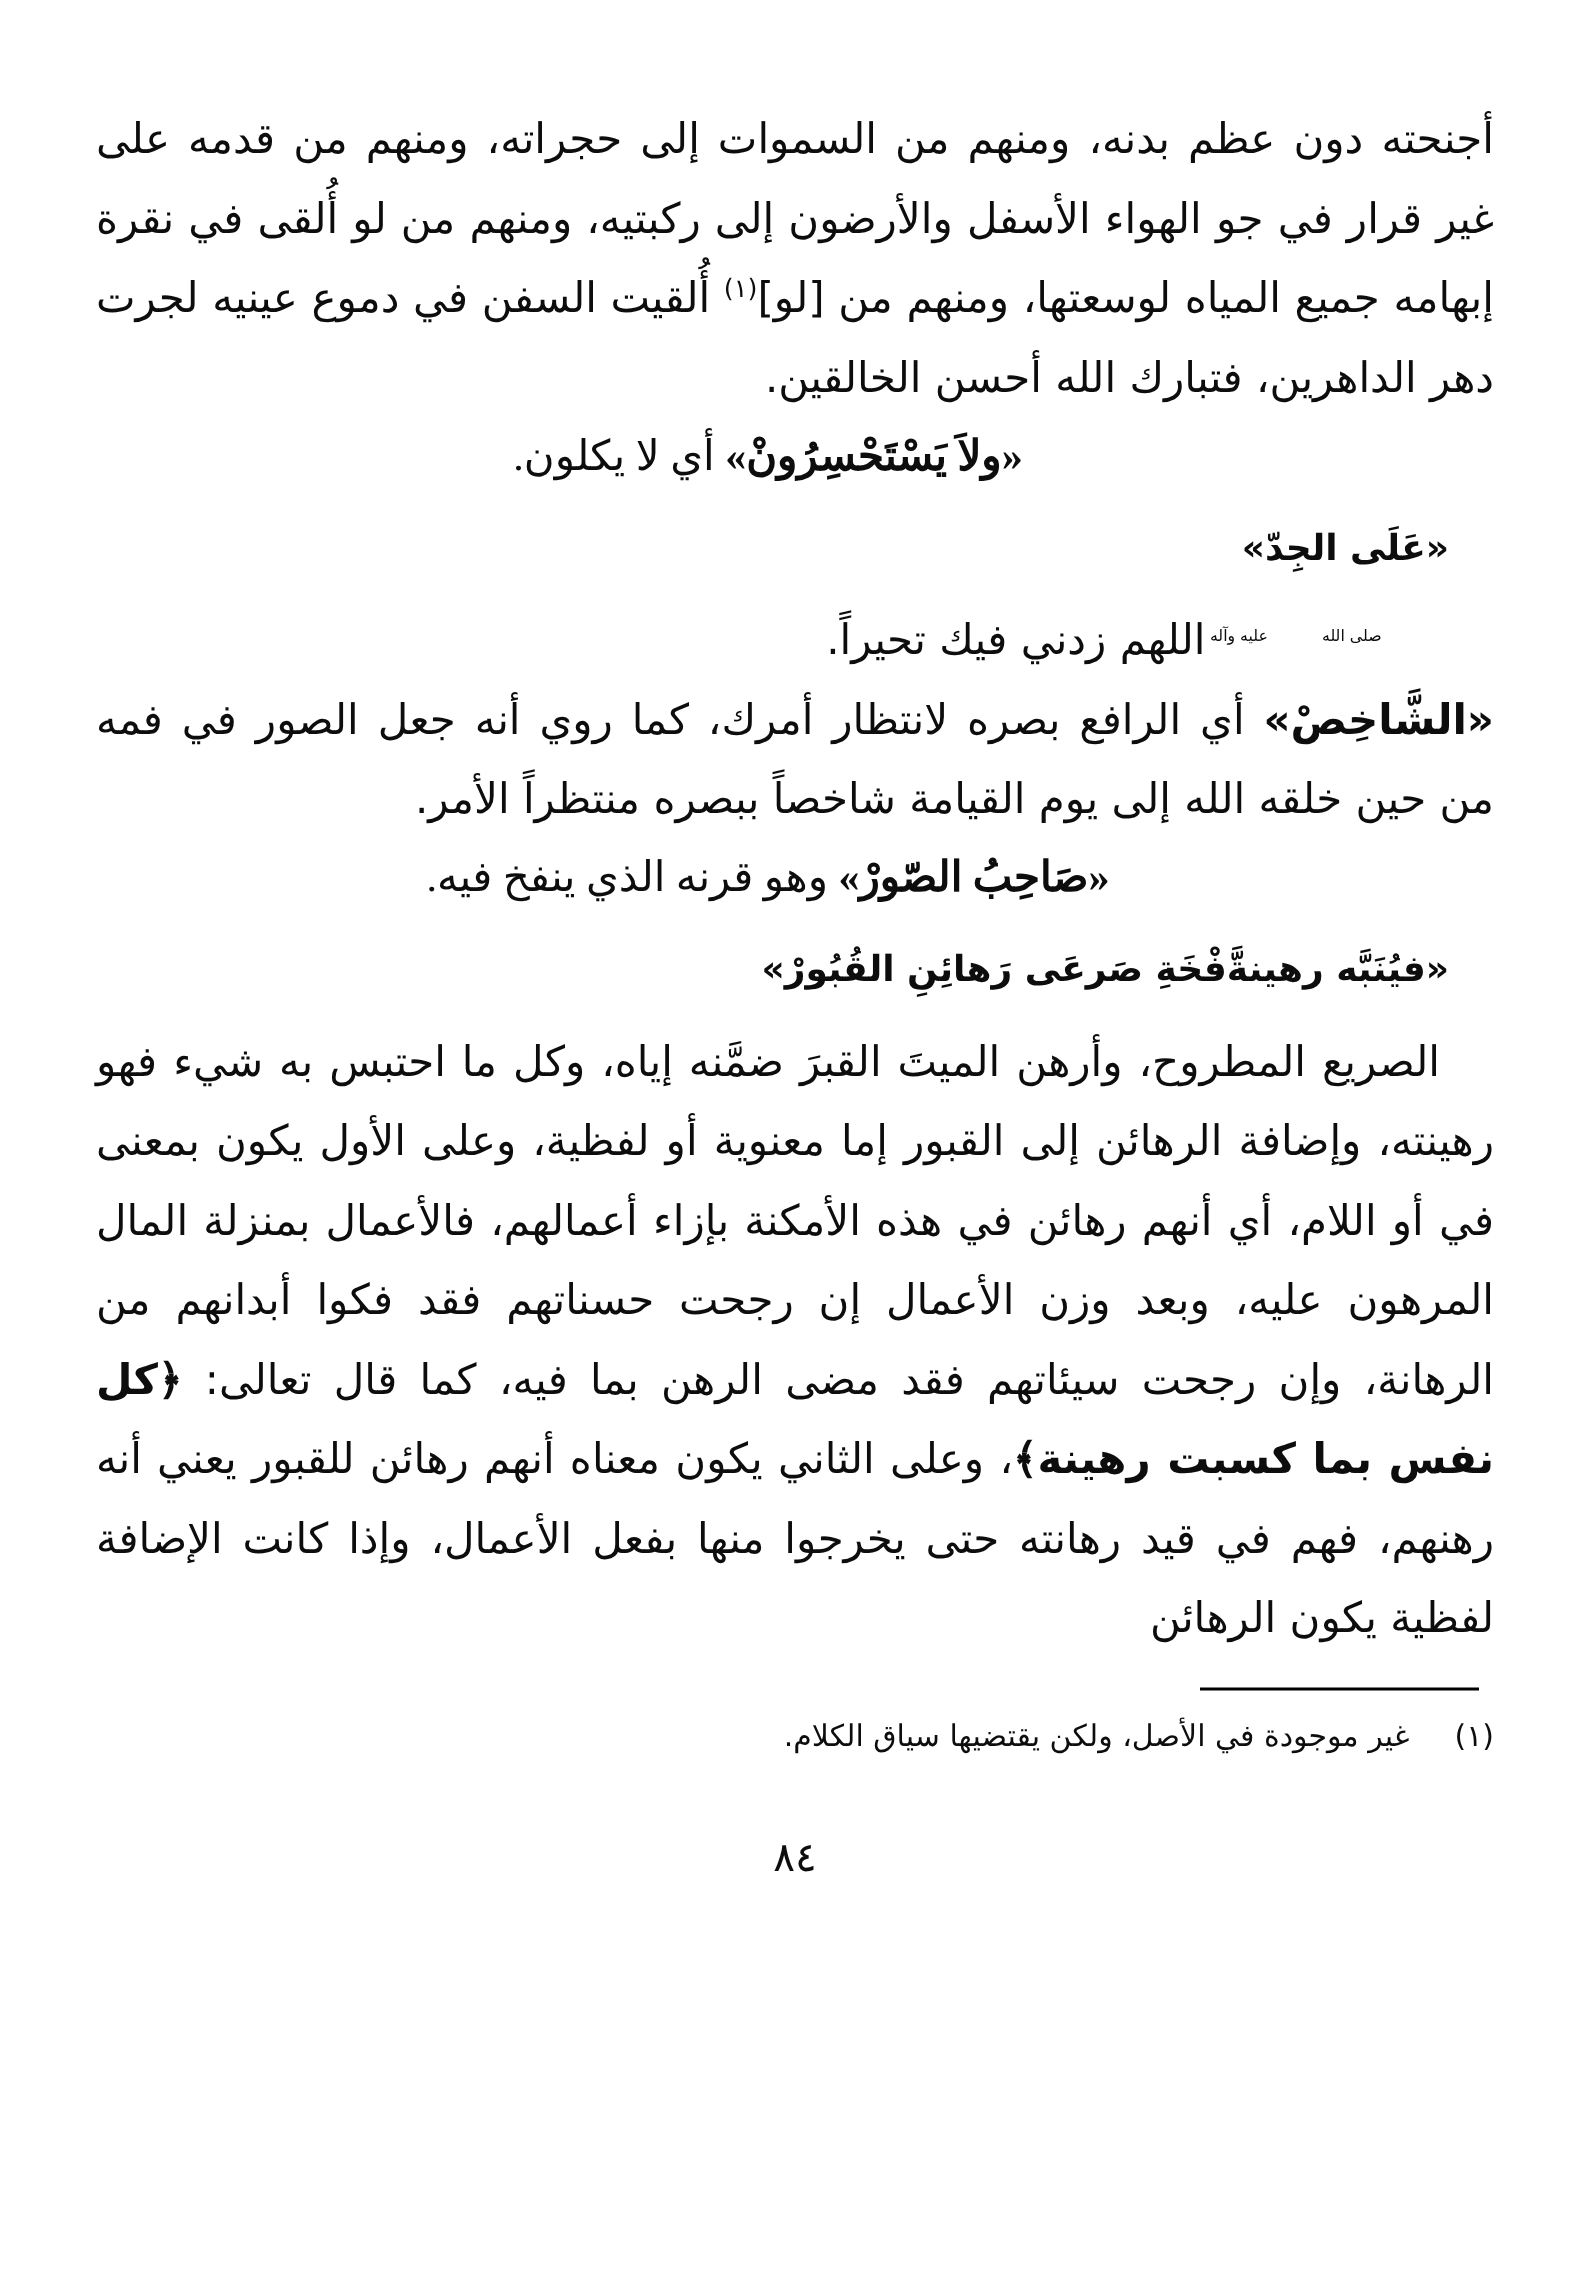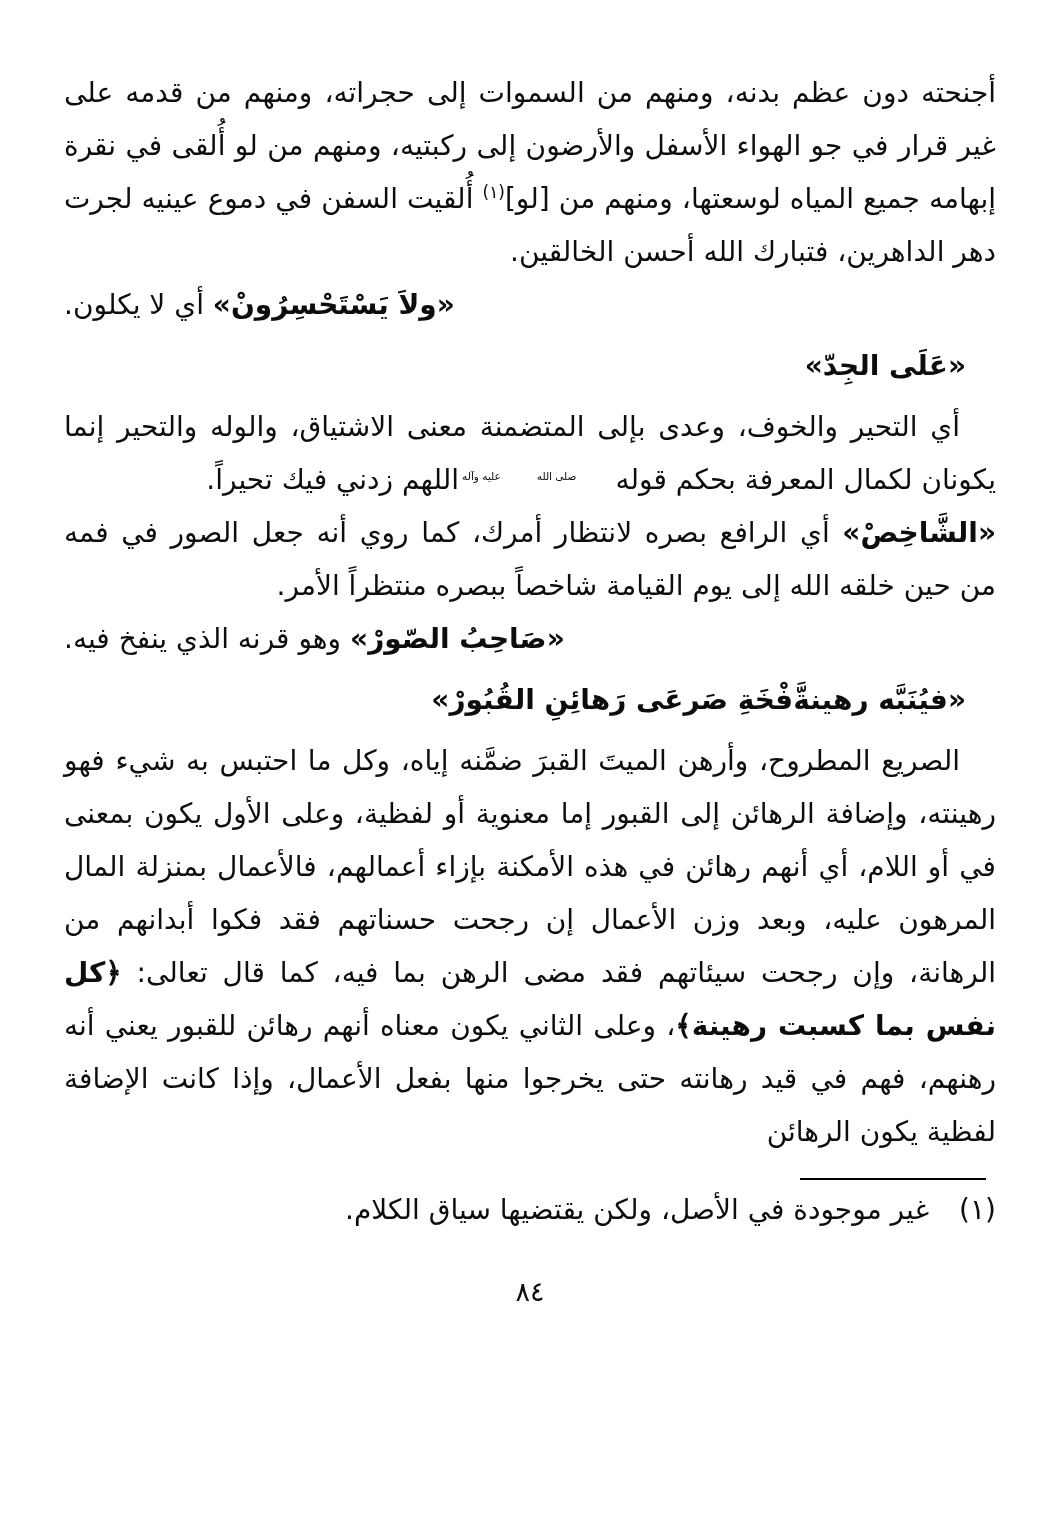--- a/index.html
+++ b/index.html
@@ -28,26 +28,27 @@
   }
   p.para {
     margin: 0;
     text-align: justify;
   }
   p.para.indent {
     text-indent: 36px;
   }
   p.para.standalone {
     text-indent: 36px;
-    text-align: left;
+    text-align: center;
+    font-family: Liberation Serif, serif;
   }
   h2.heading {
     margin: 8px 0;
     padding-right: 30px;
-    font-size: 28px;
+    font-size: 24px;
     line-height: 53px;
     font-weight: bold;
     text-align: right;
   }
   .term, .quran {
     font-weight: bold;
   }
   sup.fn-ref {
     font-size: 17px;
     line-height: 0;
@@ -65,21 +66,21 @@
     margin: 0 3px;
     text-align: center;
   }
   .fn-rule {
     width: 186px;
     border-top: 2px solid #000000;
     margin: 20px 74px 0 auto;
   }
   .footnote {
     margin: 14px 64px 0 64px;
-    font-size: 28px;
+    font-size: 20px;
     line-height: 32px;
     text-align: right;
   }
   .fn-marker {
     margin-left: 30px;
   }
   .page-number {
     margin-top: 50px;
     text-align: center;
     font-size: 27px;
@@ -94,21 +95,21 @@
   <main class="text-block">
 
     <p class="para"><span>أجنحته دون عظم بدنه، ومنهم من السموات إلى حجراته، ومنهم من قدمه على غير قرار في جو الهواء الأسفل والأرضون إلى ركبتيه، ومنهم من لو أُلقى في نقرة إبهامه جميع المياه لوسعتها، ومنهم من [لو]</span><sup class="fn-ref">(١)</sup><span> أُلقيت السفن في دموع عينيه لجرت دهر الداهرين، فتبارك الله أحسن الخالقين.</span></p>
 
     <p class="para standalone"><span class="term">«ولاَ يَسْتَحْسِرُونْ»</span><span> أي لا يكلون.</span></p>
 
     <h2 class="heading">«عَلَى الجِدّ»</h2>
 
 
 
-    <p class="para indent"><span>أي التحير والخوف، وعدى بإلى المتضمنة معنى الاشتياق، والوله والتحير إنما يكونان لكمال المعرفة بحكم قوله</span><span class="honorific">
+    <p class="para indent"><span class="honorific">
           <span>صلى الله</span>
           <span>عليه وآله</span>
         </span><span>اللهم زدني فيك تحيراً.</span></p>
 
     <p class="para"><span class="term">«الشَّاخِصْ»</span><span> أي الرافع بصره لانتظار أمرك، كما روي أنه جعل الصور في فمه من حين خلقه الله إلى يوم القيامة شاخصاً ببصره منتظراً الأمر.</span></p>
 
     <p class="para standalone"><span class="term">«صَاحِبُ الصّورْ»</span><span> وهو قرنه الذي ينفخ فيه.</span></p>
 
     <h2 class="heading">«فيُنَبَّه رهينةَّفْخَةِ صَرعَى رَهائِنِ القُبُورْ»</h2>
 

